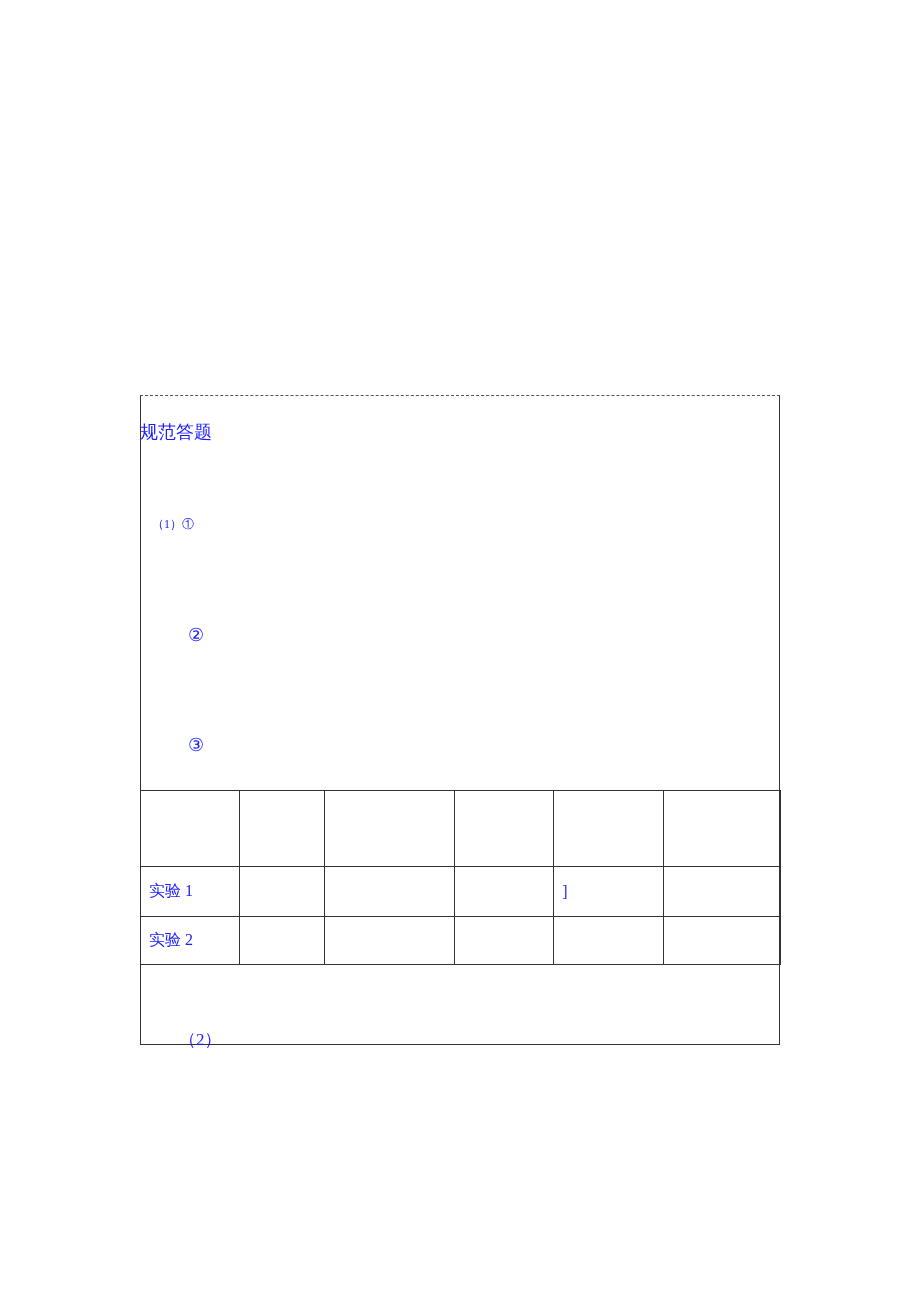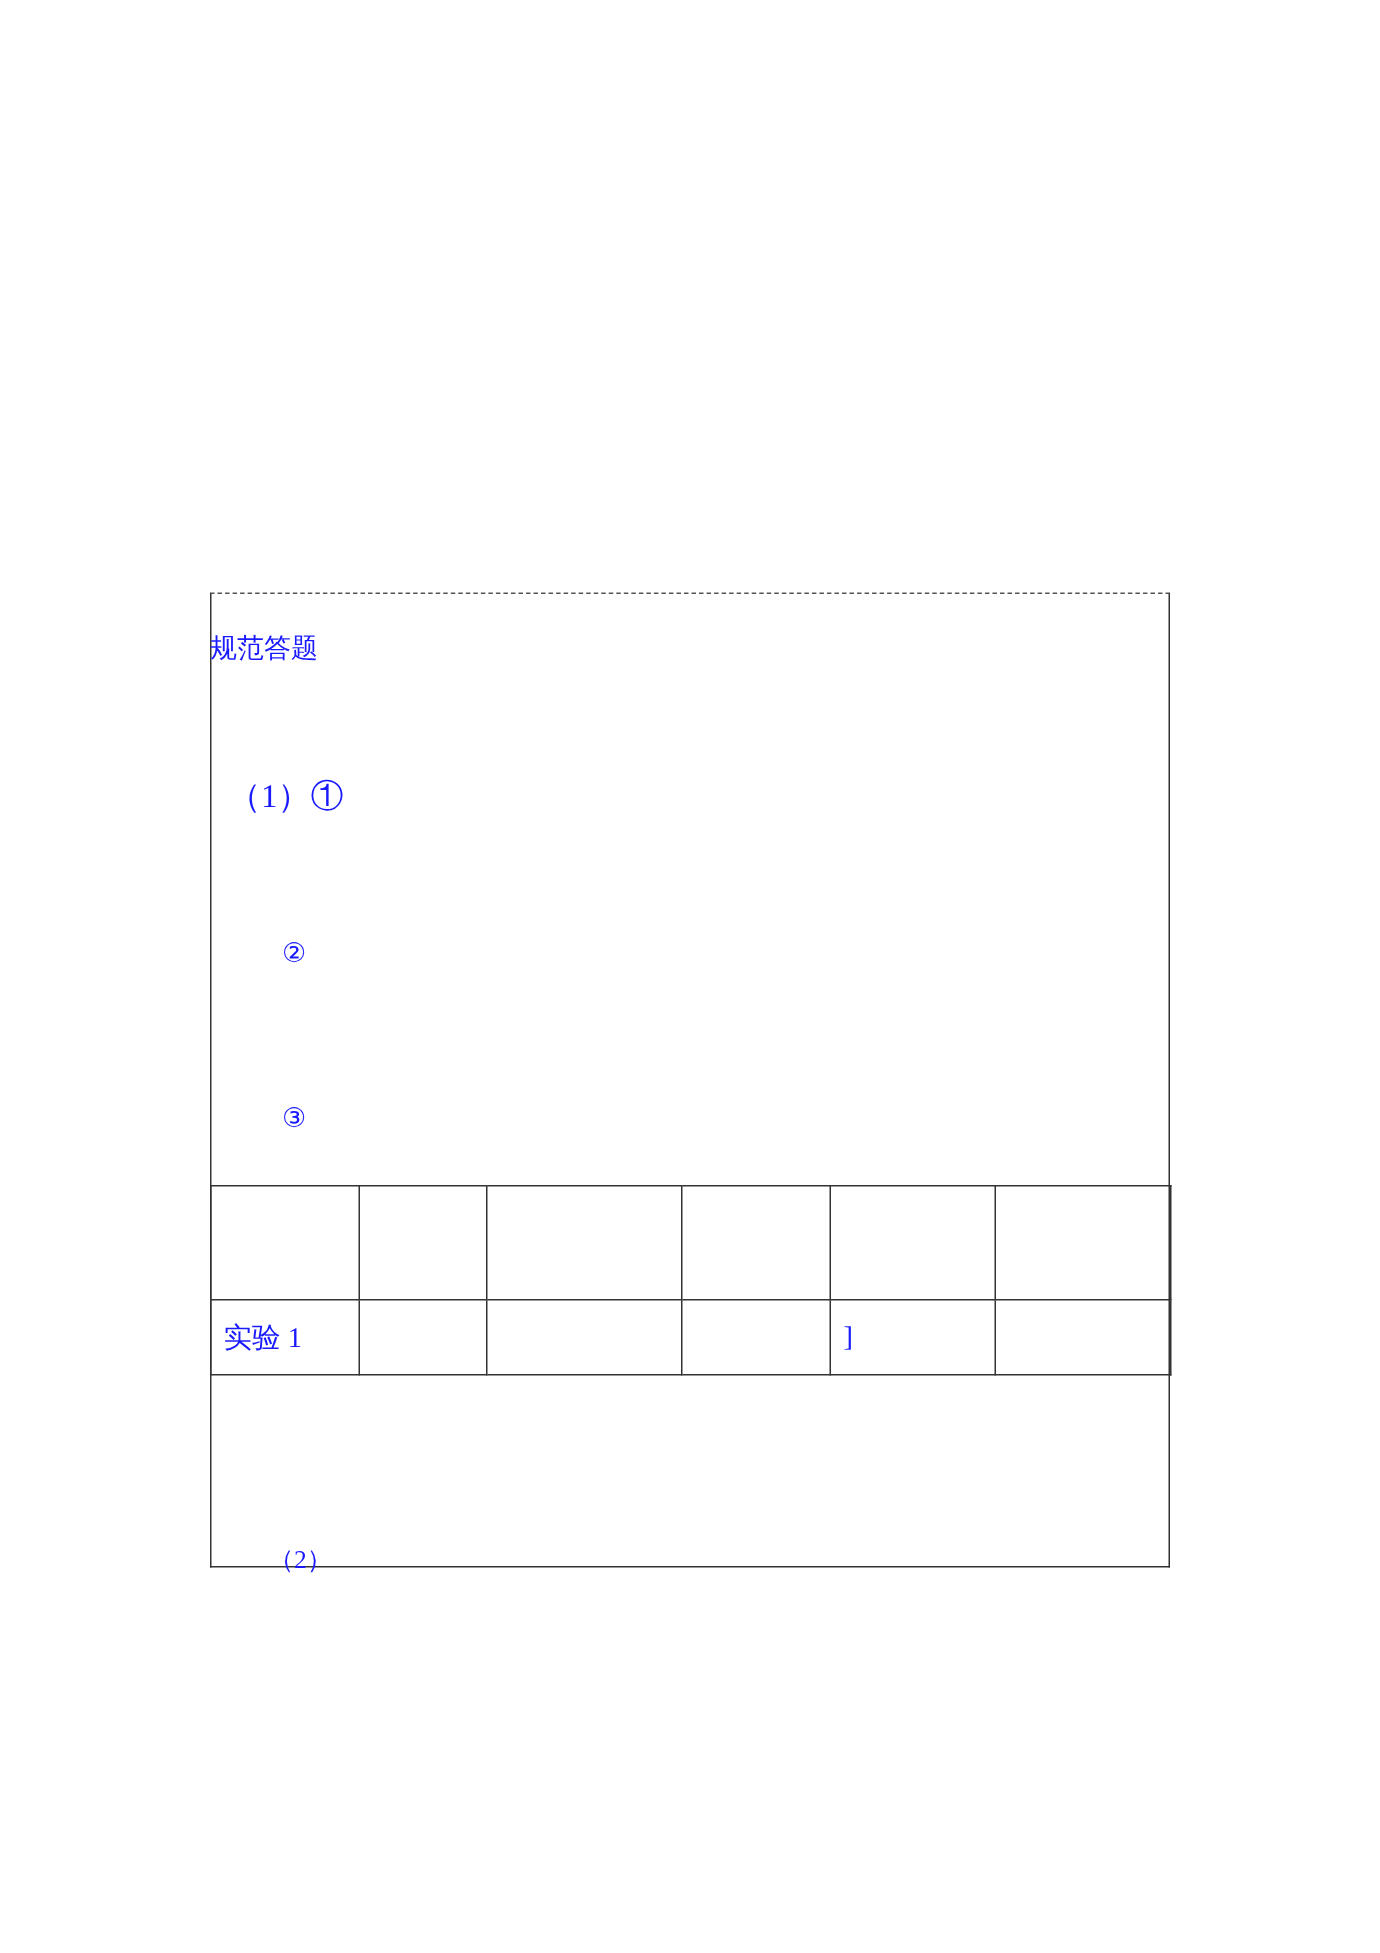--- a/index.html
+++ b/index.html
@@ -29,21 +29,21 @@
       left: 140px;
       top: 420px;
       color: #1a1aff;
       font-size: 18px;
     }
     .item-1 {
       position: absolute;
       left: 152px;
       top: 516px;
       color: #1a1aff;
-      font-size: 22px;
+      font-size: 12px;
     }
     .item-2 {
       position: absolute;
       left: 188px;
       top: 624px;
       color: #1a1aff;
       font-size: 18px;
     }
     .item-3 {
       position: absolute;
@@ -58,21 +58,21 @@
       top: 790px;
       width: 641px;
       border-collapse: collapse;
     }
     .data-table td {
       border: 1px solid #333;
       height: 50px;
       padding: 4px 8px;
       vertical-align: middle;
       color: #1a1aff;
-      font-size: 19px;
+      font-size: 16px;
     }
     .data-table tr:first-child td {
       height: 76px;
     }
     .data-table tr:nth-child(2) td {
       height: 50px;
     }
     .data-table tr:nth-child(3) td {
       height: 48px;
     }
@@ -115,16 +115,24 @@
     <td class="col6"></td>
   </tr>
   <tr>
     <td class="col1">实验 1</td>
     <td class="col2"></td>
     <td class="col3"></td>
     <td class="col4"></td>
     <td class="col5"><span class="bracket">]</span></td>
     <td class="col6"></td>
   </tr>
+  <tr>
+    <td class="col1">实验 2</td>
+    <td class="col2"></td>
+    <td class="col3"></td>
+    <td class="col4"></td>
+    <td class="col5"></td>
+    <td class="col6"></td>
+  </tr>
 </tbody>
   </table>
 
 <div class="partial-text">（2）</div>
 
 </body></html>

